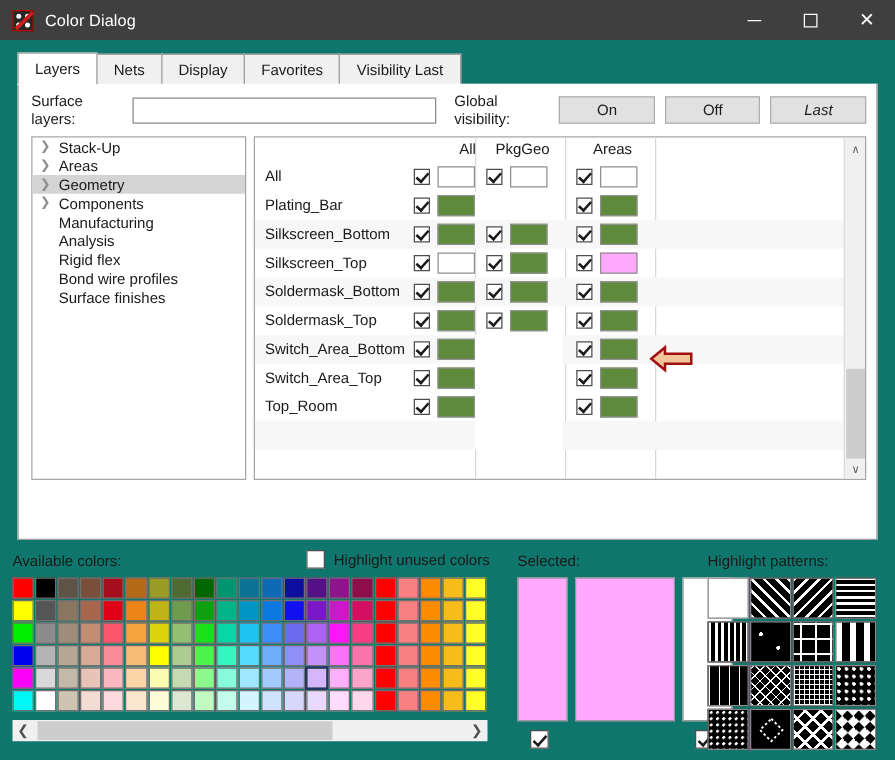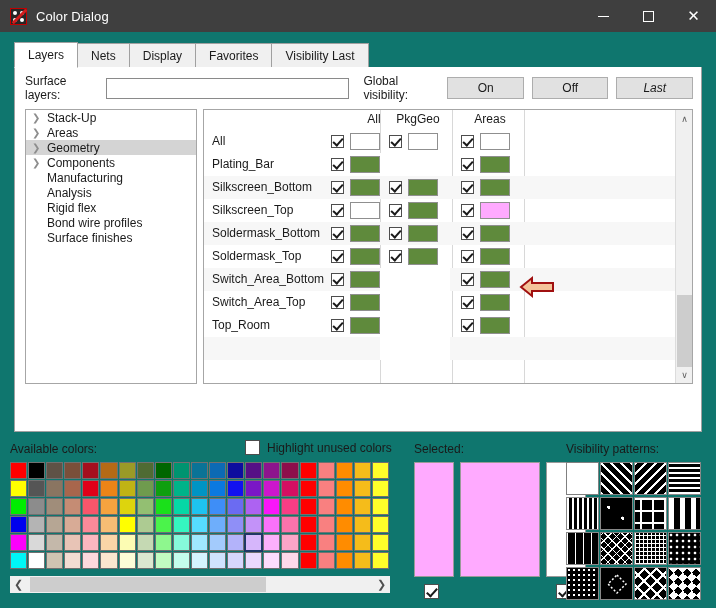--- a/index.html
+++ b/index.html
@@ -521,21 +521,21 @@
 
     <div class="selarea">
       <div class="sec-label" style="left:0; top:6px;">Selected:</div>
       <div class="selbox" id="selsw0" style="left: 0px; top: 26px; width: 40px; height: 115px; background: rgb(255, 170, 255);"></div>
       <div class="selbox" id="selsw1" style="left: 46px; top: 26px; width: 80px; height: 115px; background: rgb(255, 170, 255);"></div>
       <div class="selbox" id="selsw2" style="left: 132px; top: 26px; width: 40px; height: 115px; background: rgb(255, 255, 255);"></div>
       <div class="selcb" style="left:10px; top:148px;"></div>
       <div class="selcb" style="left:142px; top:148px;"></div>
     </div>
 
-    <div class="sec-label" style="left:566px; top:6px;">Visibility patterns:</div>
+    <div class="sec-label" style="left:566px; top:6px;">Highlight patterns:</div>
     <div class="patterns" id="patterns"><div class="pat white"></div><div class="pat" style="background: repeating-linear-gradient(45deg, rgb(255, 255, 255) 0px, rgb(255, 255, 255) 2px, rgb(0, 0, 0) 2px, rgb(0, 0, 0) 7px), rgb(0, 0, 0);"></div><div class="pat" style="background: repeating-linear-gradient(-45deg, rgb(255, 255, 255) 0px, rgb(255, 255, 255) 2px, rgb(0, 0, 0) 2px, rgb(0, 0, 0) 7px), rgb(0, 0, 0);"></div><div class="pat" style="background: repeating-linear-gradient(0deg, rgb(255, 255, 255) 0px, rgb(255, 255, 255) 2px, rgb(0, 0, 0) 2px, rgb(0, 0, 0) 5px), rgb(0, 0, 0);"></div><div class="pat" style="background: repeating-linear-gradient(90deg, rgb(255, 255, 255) 0px, rgb(255, 255, 255) 2px, rgb(0, 0, 0) 2px, rgb(0, 0, 0) 5px), rgb(0, 0, 0);"></div><div class="pat" style="background: radial-gradient(circle at 25% 30%, rgb(255, 255, 255) 1.6px, transparent 1.7px), radial-gradient(circle at 70% 65%, rgb(255, 255, 255) 1.6px, transparent 1.7px), rgb(0, 0, 0);"></div><div class="pat" style="background: repeating-linear-gradient(0deg, transparent 0px, transparent 5px, rgb(255, 255, 255) 5px, rgb(255, 255, 255) 7px, transparent 7px, transparent 12px), repeating-linear-gradient(90deg, transparent 0px, transparent 5px, rgb(255, 255, 255) 5px, rgb(255, 255, 255) 7px, transparent 7px, transparent 12px), rgb(0, 0, 0);"></div><div class="pat" style="background: repeating-linear-gradient(90deg, rgb(255, 255, 255) 0px, rgb(255, 255, 255) 5px, transparent 5px, transparent 11px), rgb(0, 0, 0);"></div><div class="pat" style="background: repeating-linear-gradient(90deg, rgb(255, 255, 255) 0px, rgb(255, 255, 255) 1px, transparent 1px, transparent 8px), rgb(0, 0, 0);"></div><div class="pat" style="background: repeating-linear-gradient(45deg, rgb(255, 255, 255) 0px, rgb(255, 255, 255) 1px, transparent 1px, transparent 6px), repeating-linear-gradient(-45deg, rgb(255, 255, 255) 0px, rgb(255, 255, 255) 1px, transparent 1px, transparent 6px), rgb(0, 0, 0);"></div><div class="pat" style="background: repeating-linear-gradient(0deg, rgb(255, 255, 255) 0px, rgb(255, 255, 255) 1px, transparent 1px, transparent 4px), repeating-linear-gradient(90deg, rgb(255, 255, 255) 0px, rgb(255, 255, 255) 1px, transparent 1px, transparent 4px), rgb(0, 0, 0);"></div><div class="pat" style="background: radial-gradient(circle at 2px 2px, rgb(255, 255, 255) 1.5px, transparent 1.6px) 0px 0px / 6px 6px, rgb(0, 0, 0);"></div><div class="pat" style="background: radial-gradient(circle at 2px 2px, rgb(255, 255, 255) 1.2px, transparent 1.3px) 0px 0px / 5px 5px, rgb(0, 0, 0);"></div><div class="pat" style="background: rgb(0, 0, 0);"><svg width="33" height="33" style="display:block">
             <polygon points="16,7 25,16 16,25 7,16" fill="none" stroke="#fff" stroke-width="1.5" stroke-dasharray="2 2"></polygon>
           </svg></div><div class="pat" style="background: repeating-linear-gradient(45deg, rgb(255, 255, 255) 0px, rgb(255, 255, 255) 2px, transparent 2px, transparent 9px), repeating-linear-gradient(-45deg, rgb(255, 255, 255) 0px, rgb(255, 255, 255) 2px, transparent 2px, transparent 9px), rgb(0, 0, 0);"></div><div class="pat" style="background: conic-gradient(from 45deg, rgb(0, 0, 0) 0deg, rgb(0, 0, 0) 25%, rgb(255, 255, 255) 0deg, rgb(255, 255, 255) 50%, rgb(0, 0, 0) 0deg, rgb(0, 0, 0) 75%, rgb(255, 255, 255) 0deg) 0px 0px / 9px 9px, rgb(0, 0, 0);"></div></div>
   </div>
 
   <div class="bottombar">
     
     
     
     

